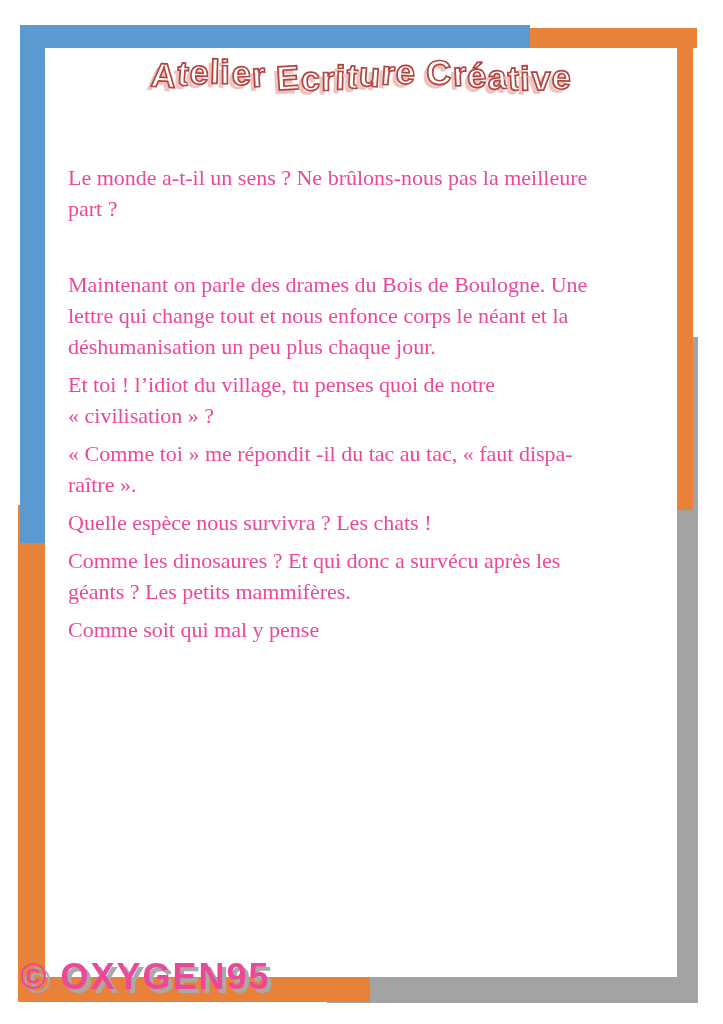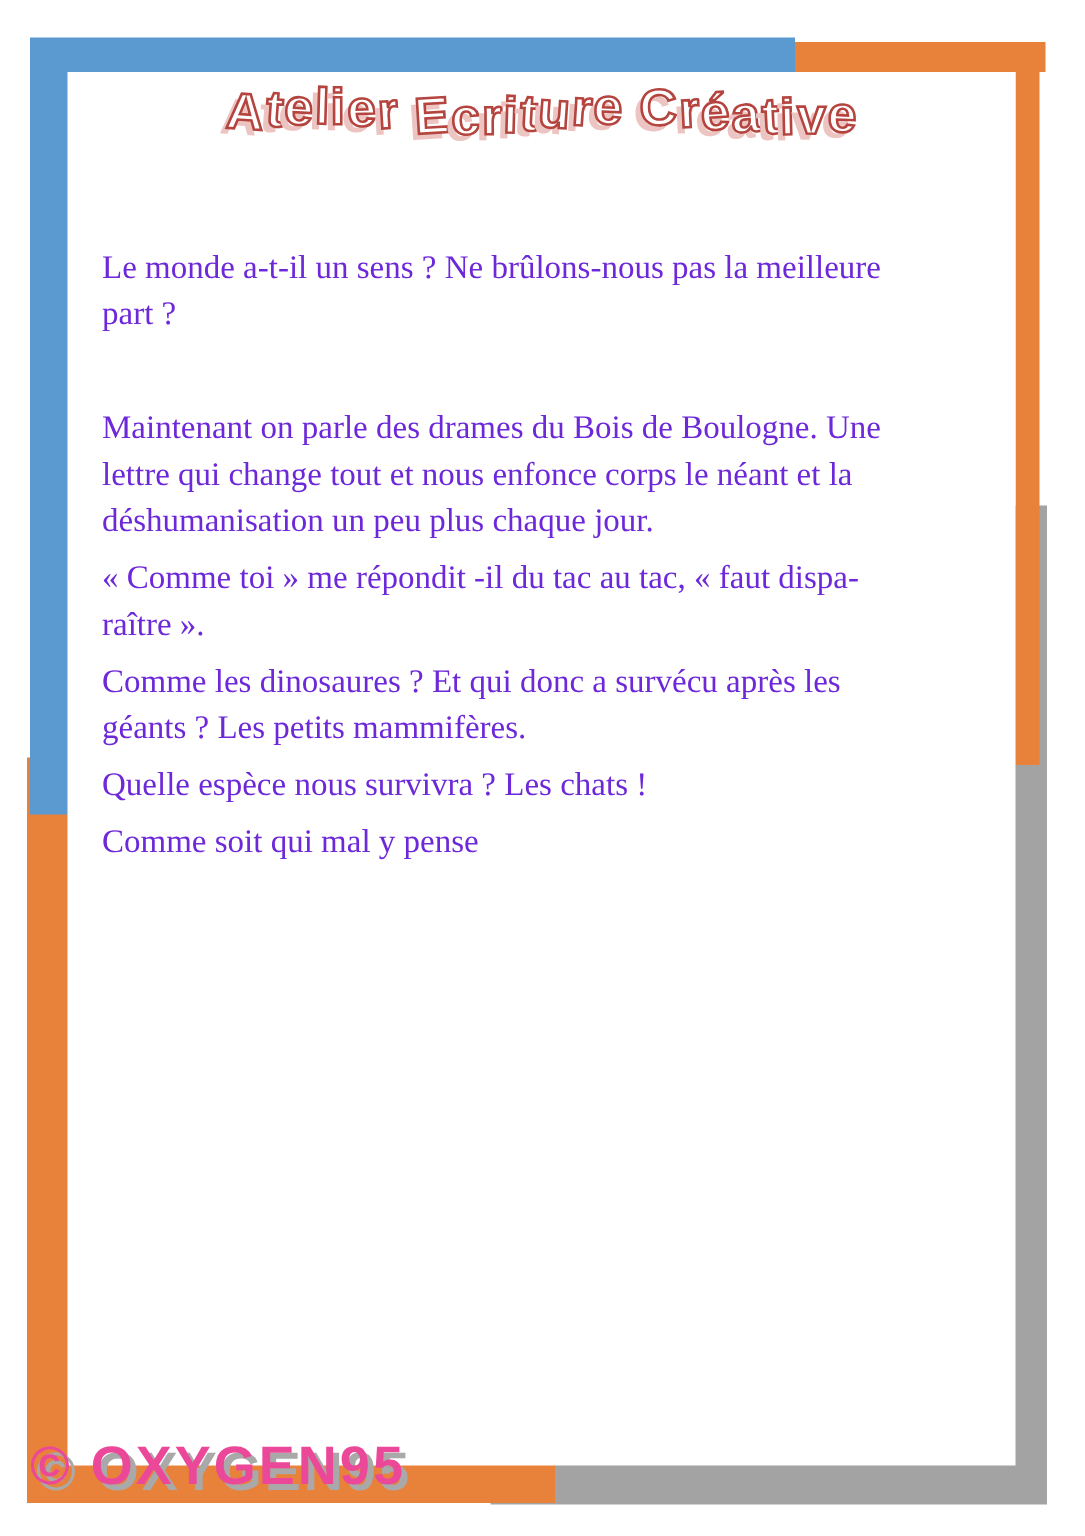--- a/index.html
+++ b/index.html
@@ -48,21 +48,21 @@
     transform: scaleX(1.02);
     white-space: nowrap;
   }
   .title .ch { display: inline-block; }
 
   
   .text-block {
     margin-top: 46px;
     padding-left: 23px;
     padding-right: 10px;
-    color: #6d28d9;
+    color: #ec4899;
   }
   .text-block p {
     margin: 0 0 7px 0;
     font-size: 22px;
     line-height: 31px;
     white-space: pre;
   }
   .text-block p.blank { min-height: 31px; }
 
   
@@ -92,24 +92,26 @@
     <div class="title-wrap">
       <span class="title" id="title"><span class="ch" style="transform: translateY(0px) rotate(3.7deg);">A</span><span class="ch" style="transform: translateY(-1.7px) rotate(4deg);">t</span><span class="ch" style="transform: translateY(-2.9px) rotate(3.2deg);">e</span><span class="ch" style="transform: translateY(-3.5px) rotate(1.7deg);">l</span><span class="ch" style="transform: translateY(-3.2px) rotate(-0.2deg);">i</span><span class="ch" style="transform: translateY(-2.1px) rotate(-2.1deg);">e</span><span class="ch" style="transform: translateY(-0.5px) rotate(-3.5deg);">r</span><span class="ch" style="transform: translateY(1.2px) rotate(-4deg);">&nbsp;</span><span class="ch" style="transform: translateY(2.6px) rotate(-3.5deg);">E</span><span class="ch" style="transform: translateY(3.4px) rotate(-2.2deg);">c</span><span class="ch" style="transform: translateY(3.4px) rotate(-0.3deg);">r</span><span class="ch" style="transform: translateY(2.5px) rotate(1.6deg);">i</span><span class="ch" style="transform: translateY(1px) rotate(3.2deg);">t</span><span class="ch" style="transform: translateY(-0.8px) rotate(4deg);">u</span><span class="ch" style="transform: translateY(-2.3px) rotate(3.8deg);">r</span><span class="ch" style="transform: translateY(-3.3px) rotate(2.7deg);">e</span><span class="ch" style="transform: translateY(-3.5px) rotate(0.9deg);">&nbsp;</span><span class="ch" style="transform: translateY(-2.8px) rotate(-1.1deg);">C</span><span class="ch" style="transform: translateY(-1.4px) rotate(-2.8deg);">r</span><span class="ch" style="transform: translateY(0.3px) rotate(-3.8deg);">é</span><span class="ch" style="transform: translateY(1.9px) rotate(-3.9deg);">a</span><span class="ch" style="transform: translateY(3.1px) rotate(-3deg);">t</span><span class="ch" style="transform: translateY(3.5px) rotate(-1.4deg);">i</span><span class="ch" style="transform: translateY(3.1px) rotate(0.5deg);">v</span><span class="ch" style="transform: translateY(1.9px) rotate(2.4deg);">e</span></span>
     </div>
     <div class="text-block" id="text-block">
         <p>Le monde a-t-il un sens ? Ne brûlons-nous pas la meilleure
 part ?</p>
         <p class="blank"></p>
         <p>Maintenant on parle des drames du Bois de Boulogne. Une
 lettre qui change tout et nous enfonce corps le néant et la
 déshumanisation un peu plus chaque jour.</p>
+        <p>Et toi ! l’idiot du village, tu penses quoi de notre
+« civilisation » ?</p>
         <p>« Comme toi » me répondit -il du tac au tac, « faut dispa-
 raître ».</p>
+        <p>Quelle espèce nous survivra ? Les chats !</p>
         <p>Comme les dinosaures ? Et qui donc a survécu après les
 géants ? Les petits mammifères.</p>
-        <p>Quelle espèce nous survivra ? Les chats !</p>
         <p>Comme soit qui mal y pense</p>
         <p class="blank"></p>
       </div>
   </div>
 
   <div class="watermark">© OXYGEN95</div>
 </div>
 
 </body></html>

